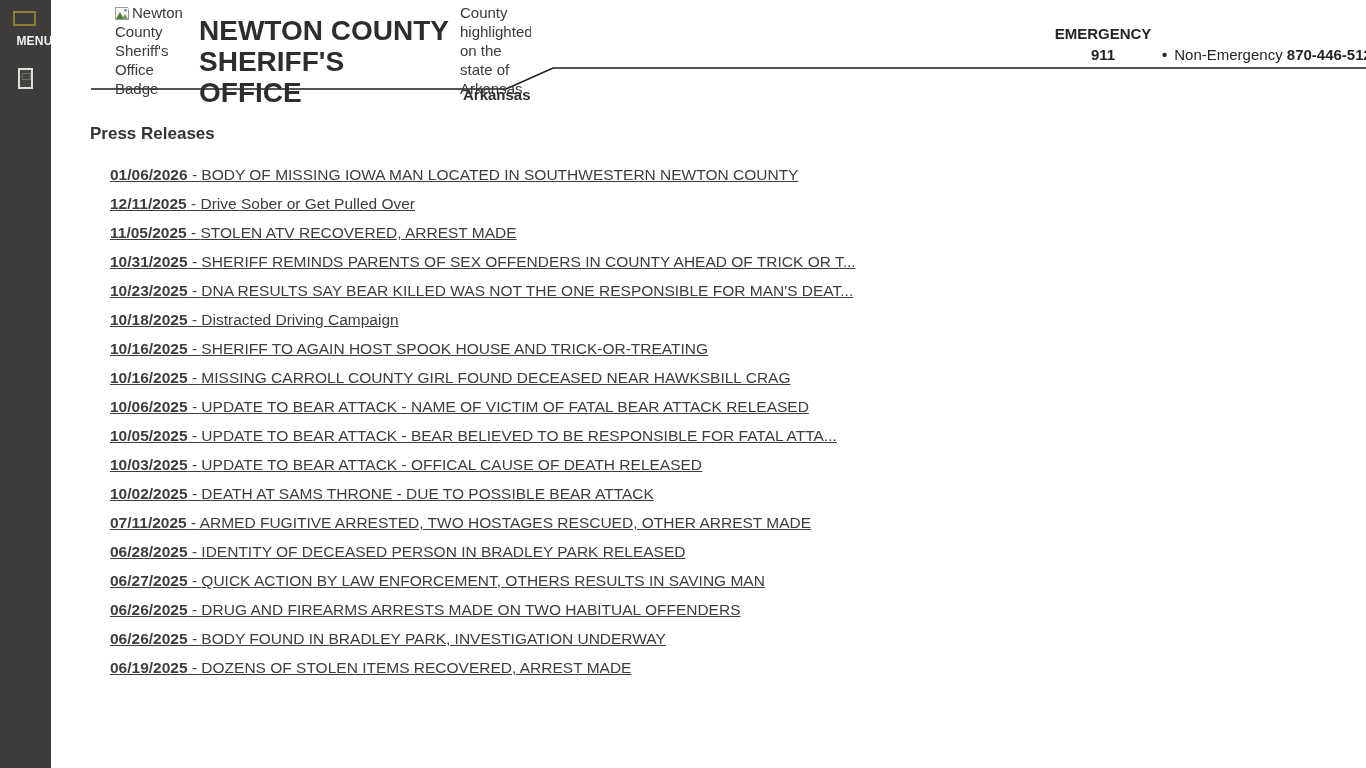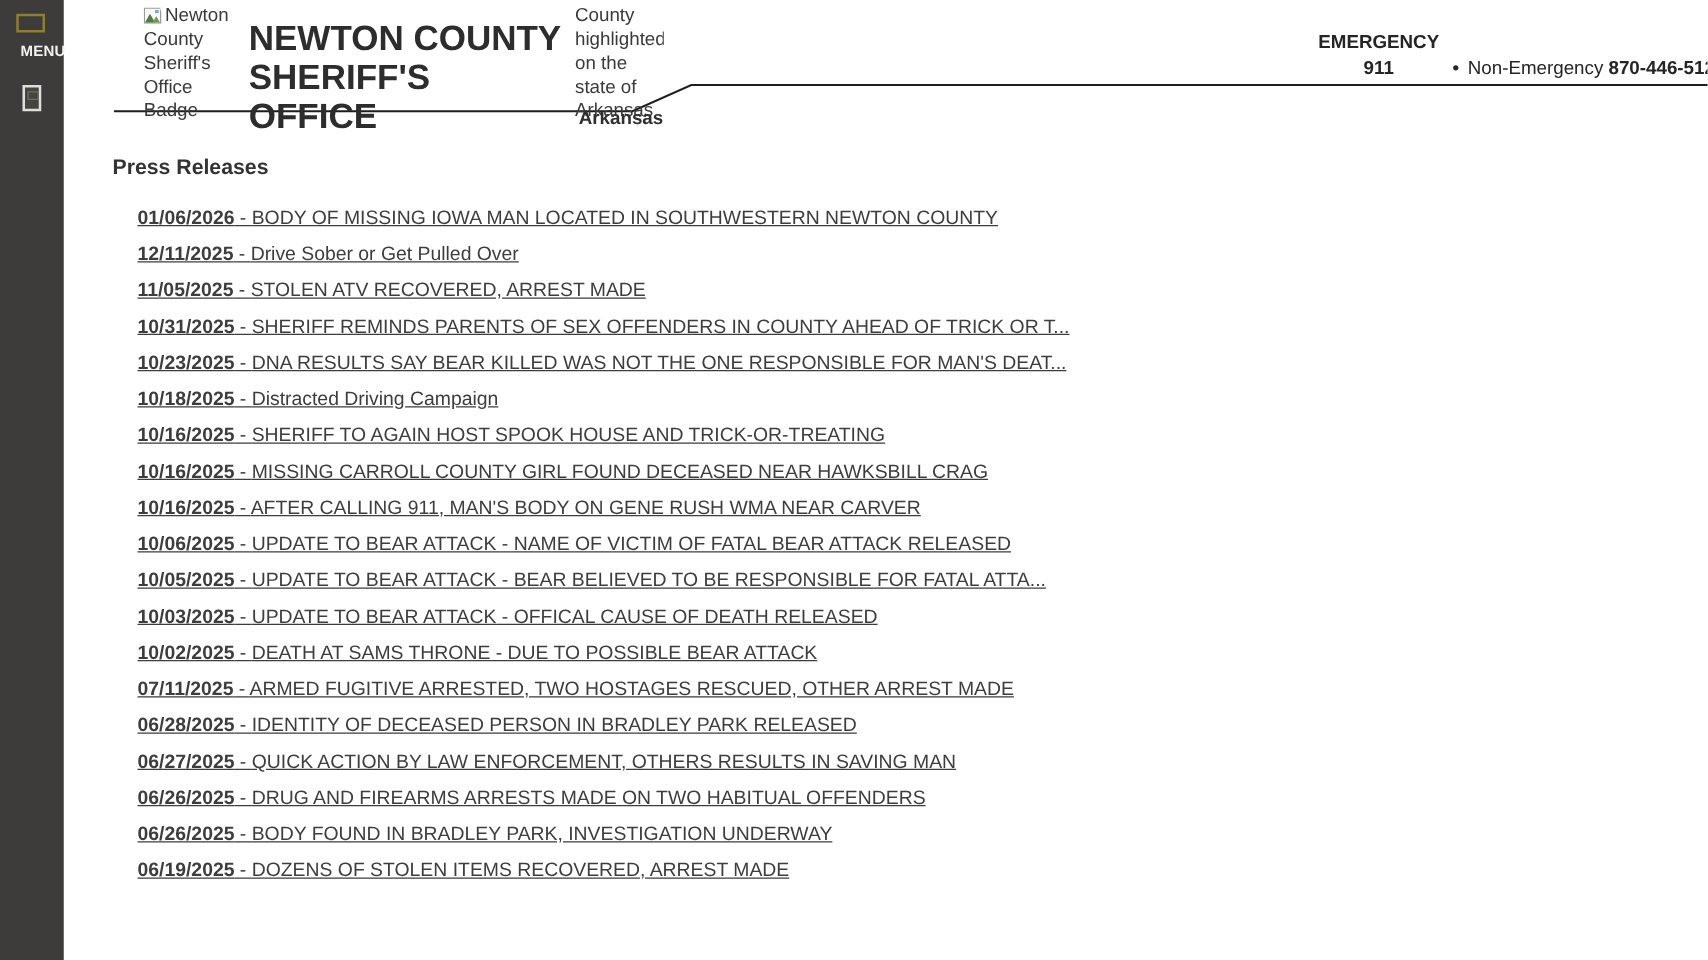--- a/index.html
+++ b/index.html
@@ -191,23 +191,20 @@
   </li>
 
   <li>
     <a class="pr-link"><span class="pr-date">10/16/2025</span><span class="pr-sep"> - </span><span class="pr-title">SHERIFF TO AGAIN HOST SPOOK HOUSE AND TRICK-OR-TREATING</span></a>
   </li>
 
   <li>
     <a class="pr-link"><span class="pr-date">10/16/2025</span><span class="pr-sep"> - </span><span class="pr-title">MISSING CARROLL COUNTY GIRL FOUND DECEASED NEAR HAWKSBILL CRAG</span></a>
   </li>
 
-  <li>
-    <a class="pr-link"><span class="pr-date">10/16/2025</span><span class="pr-sep"> - </span><span class="pr-title">AFTER CALLING 911, MAN'S BODY ON GENE RUSH WMA NEAR CARVER</span></a>
-  </li>
 
   <li>
     <a class="pr-link"><span class="pr-date">10/06/2025</span><span class="pr-sep"> - </span><span class="pr-title">UPDATE TO BEAR ATTACK - NAME OF VICTIM OF FATAL BEAR ATTACK RELEASED</span></a>
   </li>
 
   <li>
     <a class="pr-link"><span class="pr-date">10/05/2025</span><span class="pr-sep"> - </span><span class="pr-title">UPDATE TO BEAR ATTACK - BEAR BELIEVED TO BE RESPONSIBLE FOR FATAL ATTA...</span></a>
   </li>
 
   <li>

